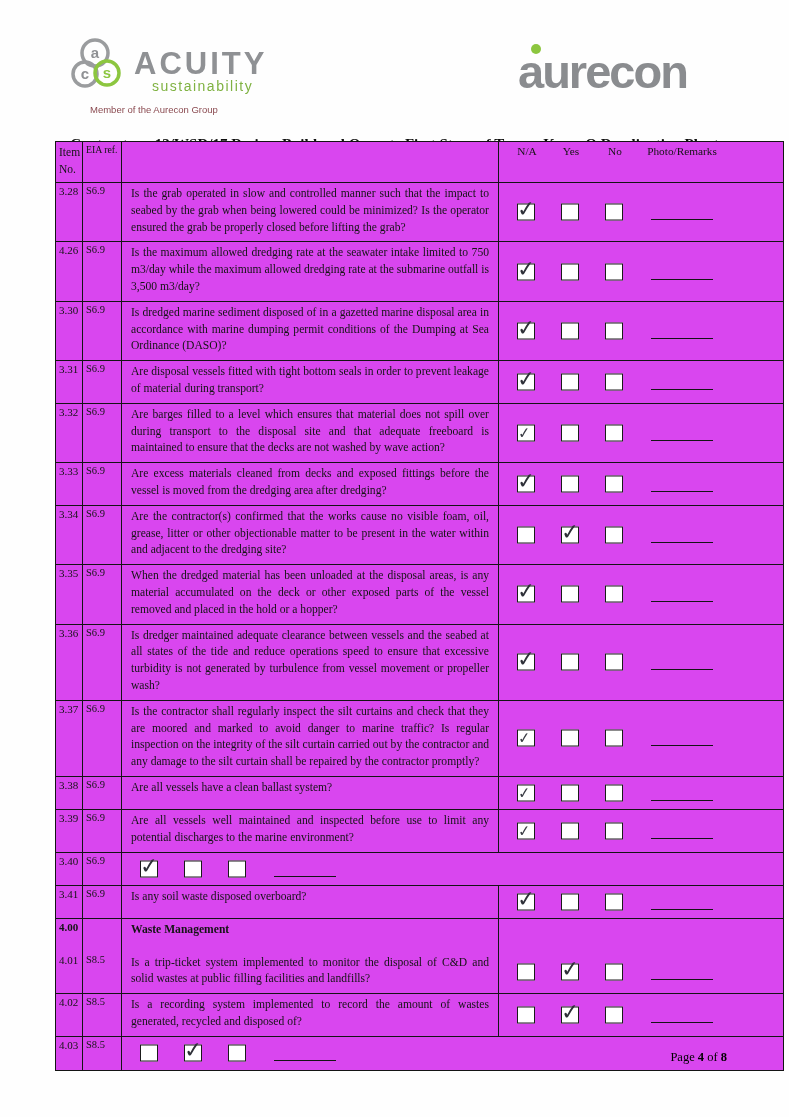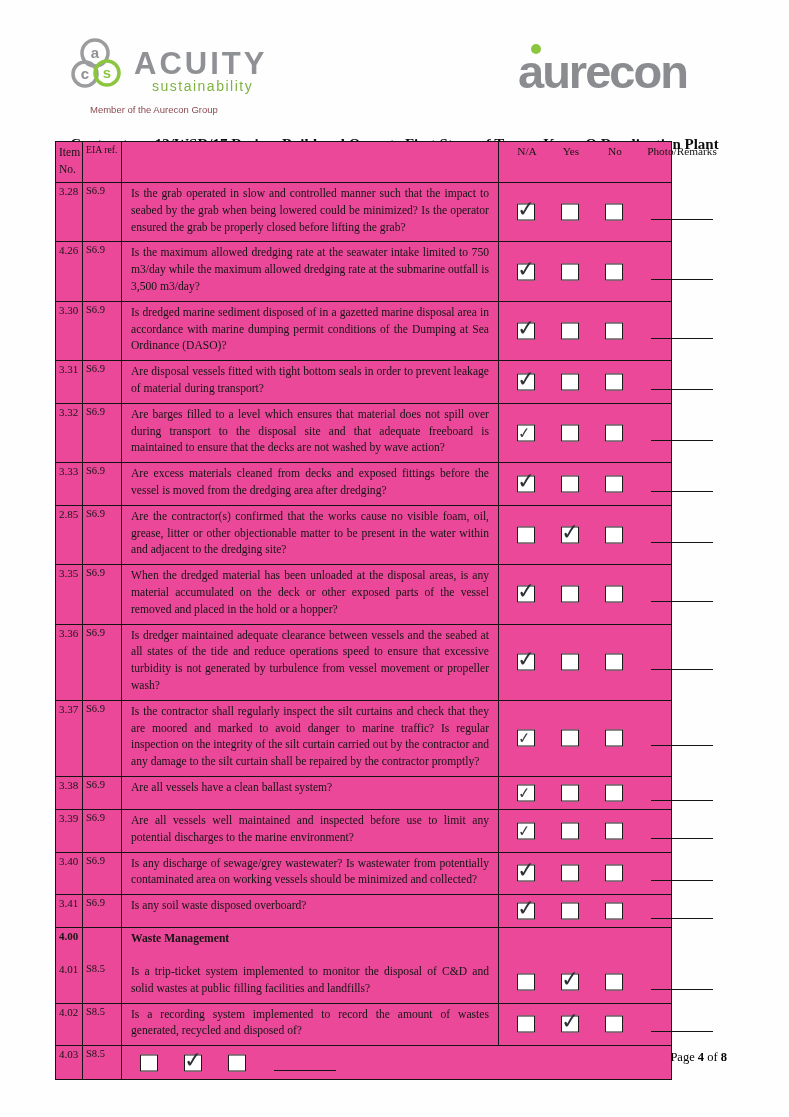--- a/index.html
+++ b/index.html
@@ -14,21 +14,21 @@
   .acuity-tagline { position:absolute; left:28px; top:70px; font-size:9.5px; color:#8a4a50; }
 
   .aurecon-logo { position:absolute; left:518px; top:48px; width:210px; height:60px; font-family:"Liberation Sans", sans-serif; }
   .aurecon-wordmark { font-size:47px; font-weight:bold; letter-spacing:-2px; color:#8a8c8f; line-height:1; }
   .aurecon-dot { position:absolute; left:13px; top:-4px; width:10px; height:10px; border-radius:50%; background:#8cc63f; }
 
   
   .doc-title { position:absolute; left:0; top:136px; width:100%; text-align:center; font-weight:bold; font-size:15px; color:#0e0e0e; }
 
   
-  .checklist { position:absolute; left:55px; top:141px; width:617px; border:1.6px solid #141414; background:#ec4899; }
+  .checklist { position:absolute; left:55px; top:141px; width:729px; border:1.6px solid #141414; background:#d946ef; }
   .hrow, .row { display:grid; grid-template-columns:27px 39px 377px auto; }
   .cell { border-right:1px solid #141414; padding:2px 3px; font-size:11.5px; }
   .check-cell { border-right:none; position:relative; }
   .hrow { height:41px; border-bottom:1px solid #141414; }
   .hrow .cell { padding-top:2px; }
   .h-item-line { display:block; font-size:11.5px; line-height:1.45; }
   .h-eia { font-size:9.8px; }
   .hlabel { position:absolute; top:3px; transform:translateX(-50%); font-size:11.3px; white-space:nowrap; }
   .hl-na { left:28px; } .hl-yes { left:72px; } .hl-no { left:116px; } .hl-remarks { left:183px; }
 
@@ -159,21 +159,21 @@
           <div class="cell q-cell">Are excess materials cleaned from decks and exposed fittings before the vessel is moved from the dredging area after dredging?</div>
           <div class="cell check-cell">
             <span class="checkbox box-na"></span>
             <span class="tick tick-na">✓</span>
             <span class="checkbox box-yes"></span>
             <span class="checkbox box-no"></span>
             <span class="remark-line"></span>
           </div>
         </div>
         <div class="row">
-          <div class="cell item-cell">2.85</div>
+          <div class="cell item-cell">3.34</div>
           <div class="cell eia-cell">S6.9</div>
           <div class="cell q-cell">Are the contractor(s) confirmed that the works cause no visible foam, oil, grease, litter or other objectionable matter to be present in the water within and adjacent to the dredging site?</div>
           <div class="cell check-cell">
             <span class="checkbox box-na"></span>
             <span class="checkbox box-yes"></span>
             <span class="tick tick-yes">✓</span>
             <span class="checkbox box-no"></span>
             <span class="remark-line"></span>
           </div>
         </div>
@@ -233,21 +233,20 @@
             <span class="checkbox box-na"></span>
             <span class="tick tick-na light">✓</span>
             <span class="checkbox box-yes"></span>
             <span class="checkbox box-no"></span>
             <span class="remark-line"></span>
           </div>
         </div>
         <div class="row">
           <div class="cell item-cell">3.40</div>
           <div class="cell eia-cell">S6.9</div>
-          <div class="cell q-cell">Is any discharge of sewage/grey wastewater? Is wastewater from potentially contaminated area on working vessels should be minimized and collected?</div>
           <div class="cell check-cell">
             <span class="checkbox box-na"></span>
             <span class="tick tick-na">✓</span>
             <span class="checkbox box-yes"></span>
             <span class="checkbox box-no"></span>
             <span class="remark-line"></span>
           </div>
         </div>
         <div class="row">
           <div class="cell item-cell">3.41</div>

